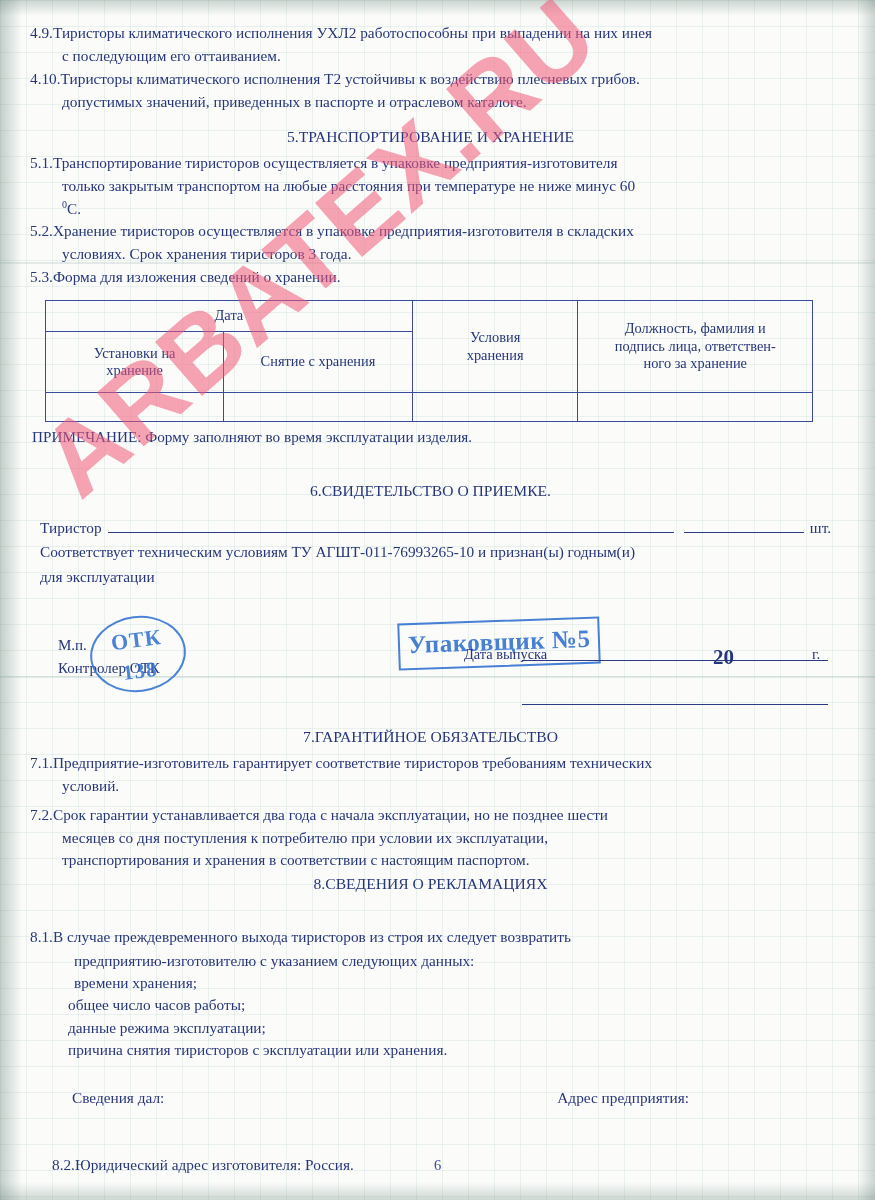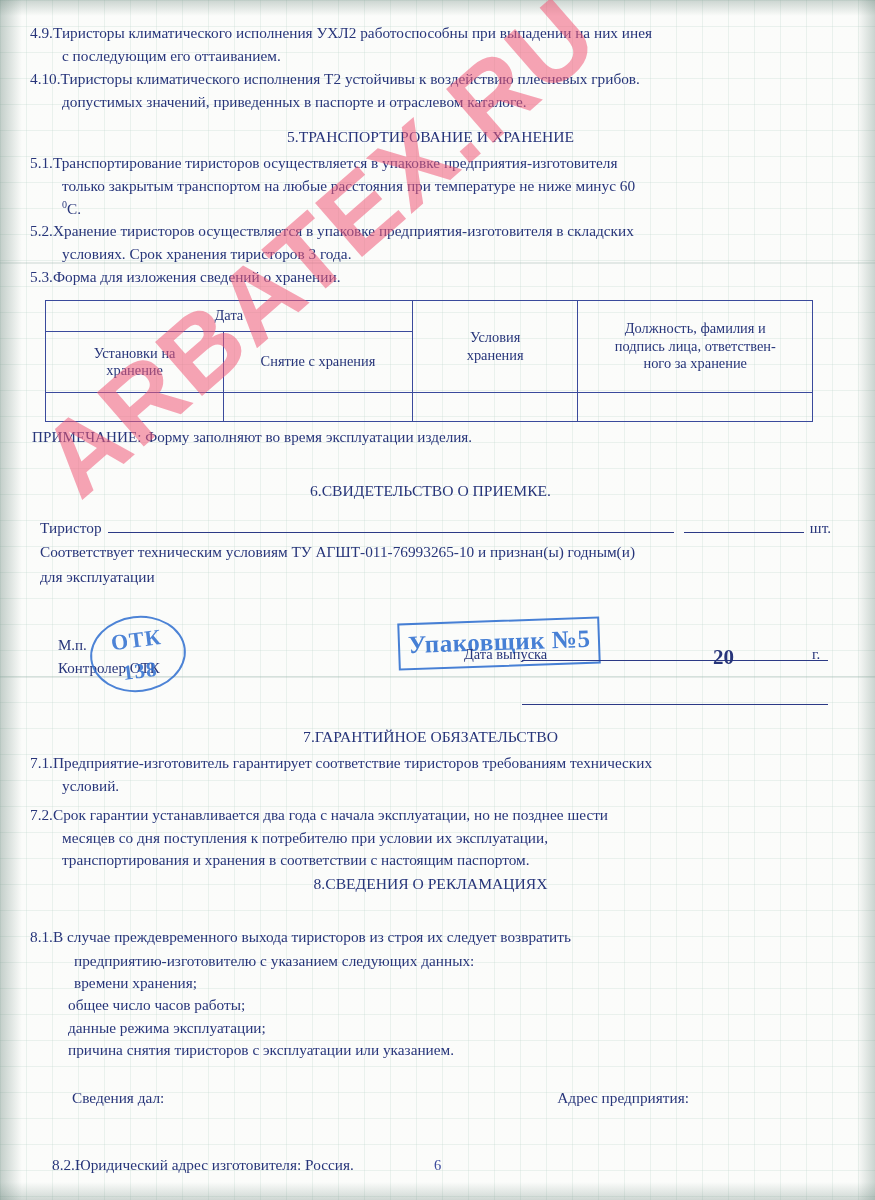--- a/index.html
+++ b/index.html
@@ -413,21 +413,21 @@
     <div style="margin-top:30px">
       <div class="num-item">
         <span class="num">8.1.</span>
         <span class="txt">В случае преждевременного выхода тиристоров из строя их следует возвратить</span>
       </div>
       <div class="indent-2">предприятию-изготовителю с указанием следующих данных:</div>
       <div class="indent-2">времени хранения;</div>
 
       <div class="claim-sub">общее число часов работы;</div>
       <div class="claim-sub">данные режима эксплуатации;</div>
-      <div class="claim-sub">причина снятия тиристоров с эксплуатации или указанием.</div>
+      <div class="claim-sub">причина снятия тиристоров с эксплуатации или хранения.</div>
 
       <div class="info-row">
         <span>Сведения дал:</span>
         <span>Адрес предприятия:</span>
       </div>
 
       <div class="legal num-item">
         <span class="num">8.2.</span>
         <span class="txt">Юридический адрес изготовителя:  Россия.</span>
       </div>

